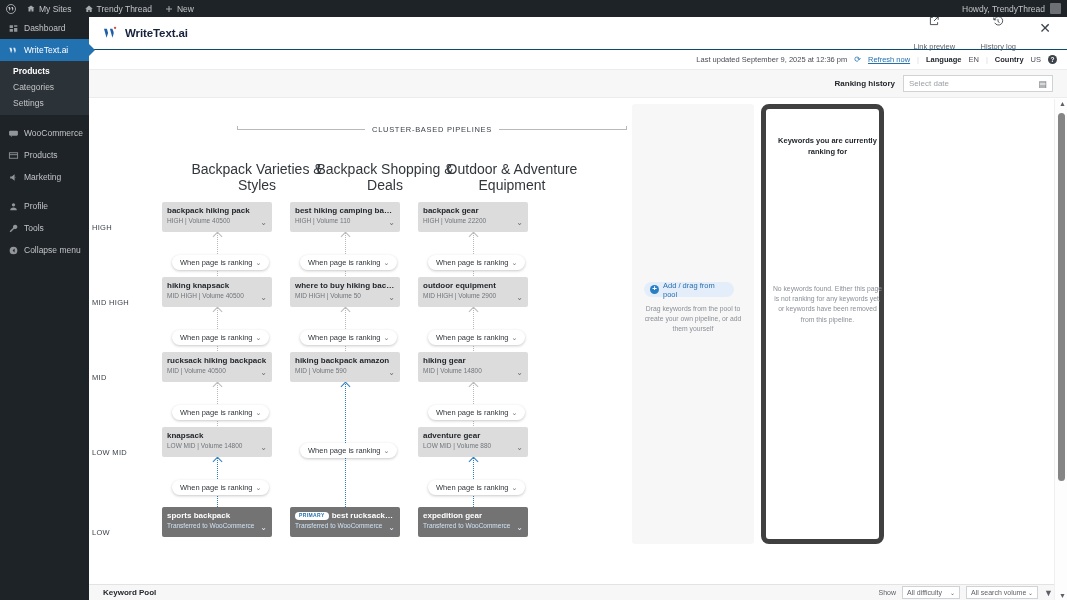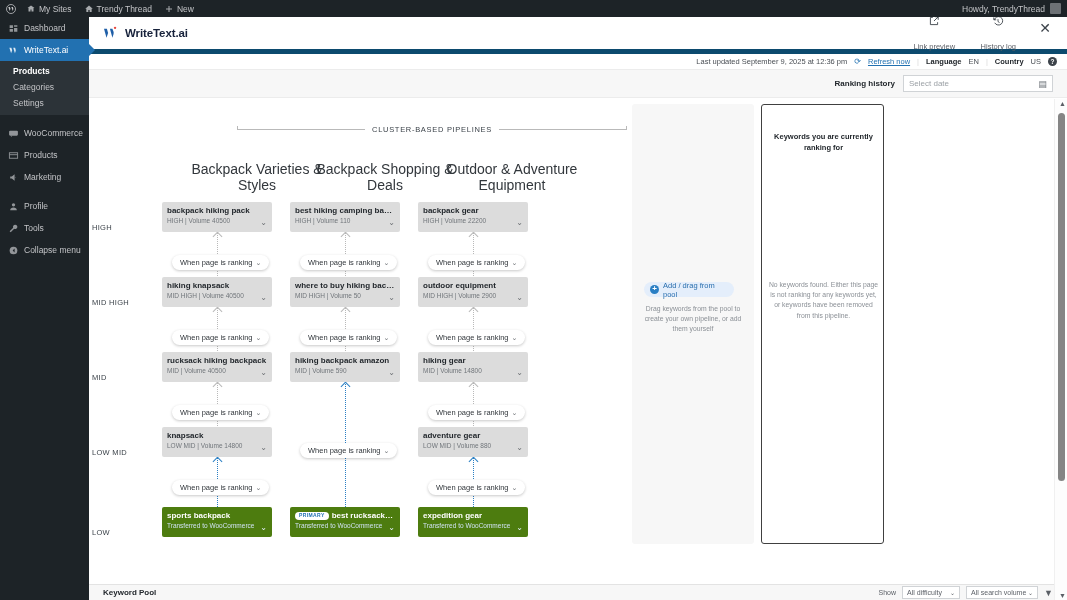--- a/index.html
+++ b/index.html
@@ -64,21 +64,21 @@
   .brand-name { font-size: 11.5px; font-weight: bold; color: #17223b; letter-spacing: -.1px; }
   .head-actions { margin-left: auto; display: flex; align-items: flex-start; gap: 18px; padding-right: 2px; }
   .head-action {
     display: flex; flex-direction: column; align-items: center; gap: 15px;
     font-size: 7.5px; color: #5b5f66; width: 46px;
   }
   .head-action svg { display: block; }
   .close-x { font-size: 14px; color: #3c434a; line-height: 1; margin-top: 6px; }
 
   .subbar {
-    height: 21px; border-top: 5px solid #0c4a6e; border-bottom: 1px solid #ececec;
+    height: 21px; border-top: 1px solid #0c4a6e; border-bottom: 1px solid #ececec;
     display: flex; align-items: center; justify-content: flex-end;
     padding-right: 10px; gap: 7px; font-size: 7.5px; color: #4a4f55;
     background: #fff;
   }
   .subbar .sep { color: #d8d8d8; }
   .refresh-link { color: #2271b1; text-decoration: underline; cursor: pointer; }
   .refresh-ico { color:#2271b1; font-size:8px;}
   .lbl-strong { font-weight: bold; color: #23282d; }
   .q-ico {
     width: 9px; height: 9px; border-radius: 50%; background: #3c434a; color:#fff;
@@ -120,21 +120,21 @@
   .rowlabel {
     position: absolute; left: 3px; font-size: 7.5px; color: #3c434a; letter-spacing: .3px;
   }
 
   
   .node {
     position: absolute; width: 110px; height: 30px;
     background: #dcdcdc; border-radius: 2px; padding: 4px 5px 0 5px;
     z-index: 6;
   }
-  .node.primary-blue { background: #4d7c0f; }
+  .node.primary-blue { background: #737373; }
   .node-title { font-size: 8px; font-weight: bold; color: #23282d; line-height: 1.15;
     white-space: nowrap; overflow: hidden; text-overflow: ellipsis; }
   .node.primary-blue .node-title { color: #fff; }
   .node-sub { font-size: 6.5px; color: #70757a; margin-top: 2px; }
   .node.primary-blue .node-sub { color: #cfe2f2; }
   .node-chev {
     position: absolute; right: 5px; bottom: 5px; font-size: 8px; color: #6d7175; line-height: 1;
   }
   .node.primary-blue .node-chev { color: #e3eefa; }
   .badge-primary {
@@ -178,21 +178,21 @@
     font-size: 8px; line-height: 8px; text-align: center; font-weight: bold; flex:0 0 9px;
   }
   .pool-hint {
     position: absolute; left: 8px; top: 200px; width: 106px; text-align: center;
     font-size: 6.8px; color: #8b9096; line-height: 1.5;
   }
 
   
   .kw-panel {
     position: absolute; left: 672px; top: 5px; width: 123px; height: 440px;
-    border: 1px solid #404040; border-radius: 3px; background: #fff;
+    border: 5px solid #404040; border-radius: 8px; background: #fff;
   }
   .kw-title {
     position: absolute; left: 10px; top: 27px; width: 103px; text-align: center;
     font-size: 7.5px; font-weight: bold; color: #23282d; line-height: 1.45;
   }
   .kw-empty {
     position: absolute; left: 6px; top: 175px; width: 111px; text-align: center;
     font-size: 6.8px; color: #8b9096; line-height: 1.5;
   }
 

